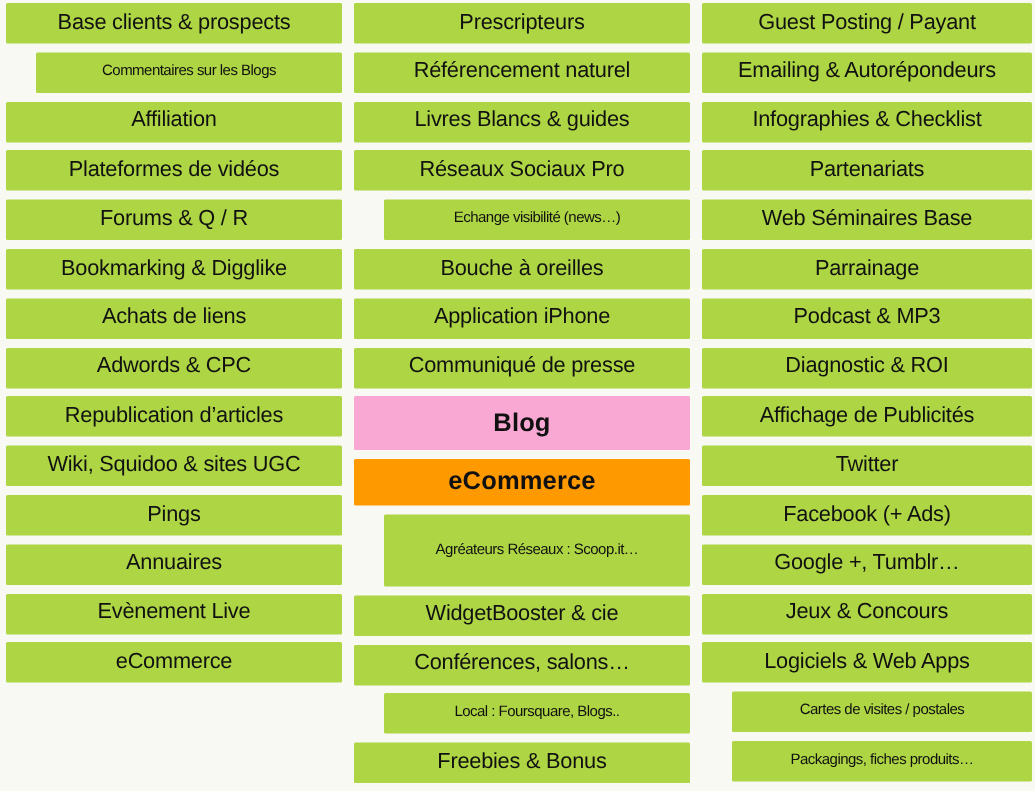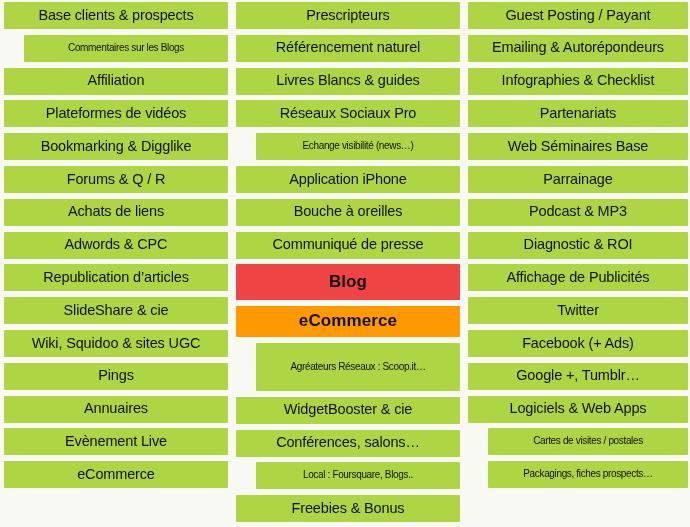--- a/index.html
+++ b/index.html
@@ -67,21 +67,21 @@
     white-space: normal;
     height: 48px;
     line-height: 1.18;
   }
   .cell.tight {
     font-size: 10px;
     letter-spacing: -0.35px;
     margin-left: 20px;
   }
   .cell.highlight-yellow {
-    background: #ef4444;
+    background: #f9a8d4;
     font-weight: bold;
     font-size: 17px;
     height: 36px;
     letter-spacing: 0.1px;
   }
   .cell.highlight-orange {
     background: #ff9900;
     font-weight: bold;
     font-size: 17px;
     height: 31px;
@@ -93,40 +93,39 @@
 </style>
 </head>
 <body>
 
 <div id="board">
   <div class="column col-1">
       <div class="cell">Base clients &amp; prospects</div>
       <div class="cell tight">Commentaires sur les Blogs</div>
       <div class="cell">Affiliation</div>
       <div class="cell">Plateformes de vidéos</div>
+      <div class="cell">Forums &amp; Q / R</div>
       <div class="cell">Bookmarking &amp; Digglike</div>
-      <div class="cell">Forums &amp; Q / R</div>
       <div class="cell">Achats de liens</div>
       <div class="cell">Adwords &amp; CPC</div>
       <div class="cell">Republication d’articles</div>
-      <div class="cell">SlideShare &amp; cie</div>
       <div class="cell">Wiki, Squidoo &amp; sites UGC</div>
       <div class="cell">Pings</div>
       <div class="cell">Annuaires</div>
       <div class="cell">Evènement Live</div>
       <div class="cell">eCommerce</div>
     </div>
   <div class="column col-2">
       <div class="cell">Prescripteurs</div>
       <div class="cell">Référencement naturel</div>
       <div class="cell">Livres Blancs &amp; guides</div>
       <div class="cell">Réseaux Sociaux Pro</div>
       <div class="cell tight">Echange visibilité (news…)</div>
+      <div class="cell">Bouche à oreilles</div>
       <div class="cell">Application iPhone</div>
-      <div class="cell">Bouche à oreilles</div>
       <div class="cell">Communiqué de presse</div>
       <div class="cell highlight-yellow">Blog</div>
       <div class="cell highlight-orange">eCommerce</div>
       <div class="cell wrap tight">Agréateurs Réseaux : Scoop.it…</div>
       <div class="cell">WidgetBooster &amp; cie</div>
       <div class="cell">Conférences, salons…</div>
       <div class="cell tight">Local : Foursquare, Blogs..</div>
       <div class="cell">Freebies &amp; Bonus</div>
     </div>
   <div class="column col-3">
@@ -135,17 +134,18 @@
       <div class="cell">Infographies &amp; Checklist</div>
       <div class="cell">Partenariats</div>
       <div class="cell">Web Séminaires Base</div>
       <div class="cell">Parrainage</div>
       <div class="cell">Podcast &amp; MP3</div>
       <div class="cell">Diagnostic &amp; ROI</div>
       <div class="cell">Affichage de Publicités</div>
       <div class="cell">Twitter</div>
       <div class="cell">Facebook (+ Ads)</div>
       <div class="cell">Google +, Tumblr…</div>
+      <div class="cell">Jeux &amp; Concours</div>
       <div class="cell">Logiciels &amp; Web Apps</div>
       <div class="cell tight">Cartes de visites / postales</div>
-      <div class="cell tight">Packagings, fiches prospects…</div>
+      <div class="cell tight">Packagings, fiches produits…</div>
     </div>
 </div>
 
 </body></html>

